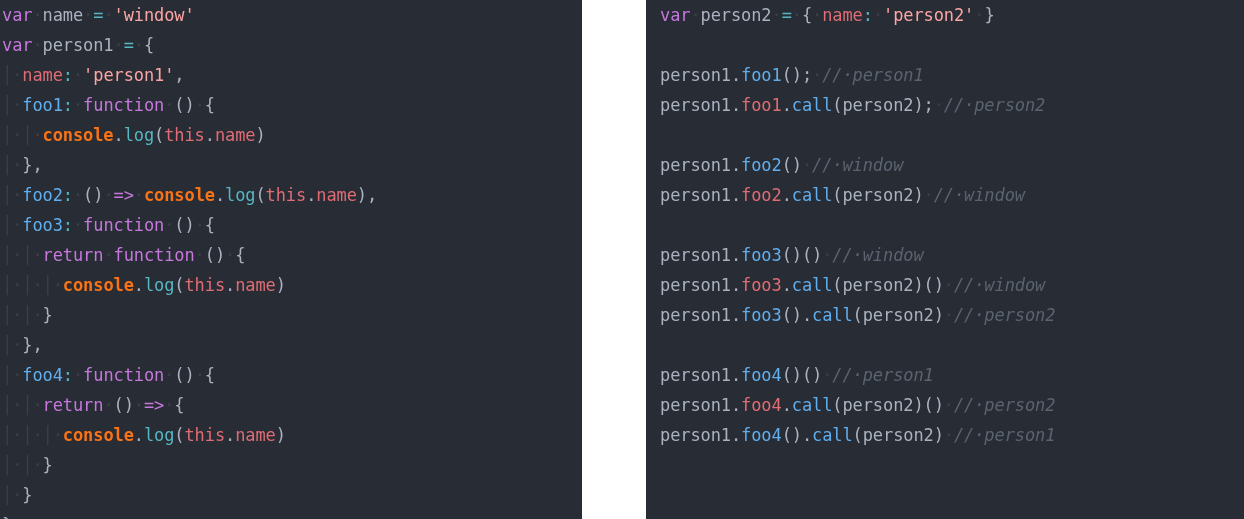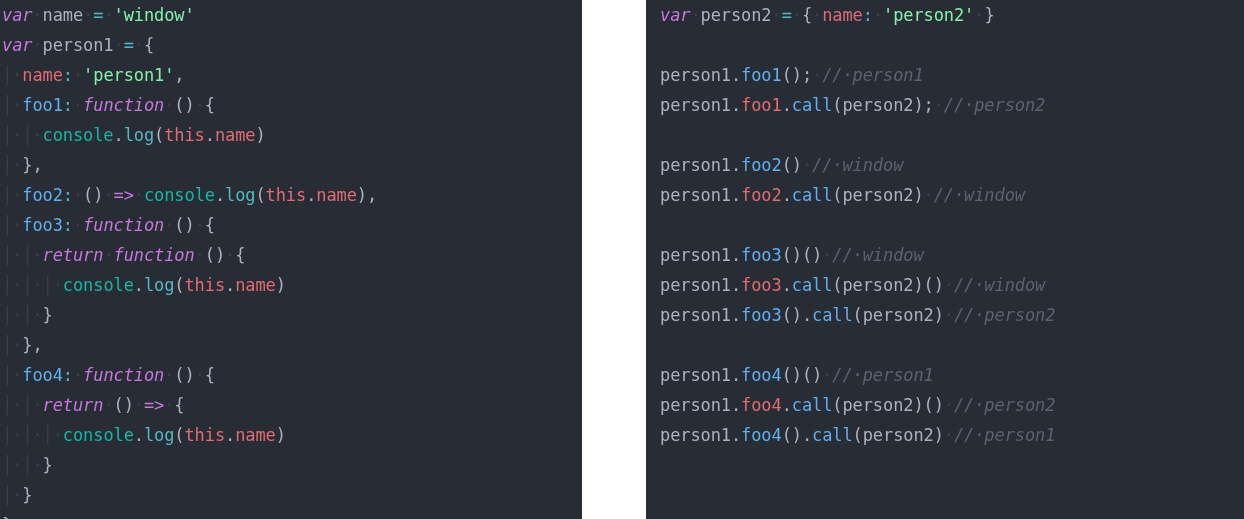--- a/index.html
+++ b/index.html
@@ -51,27 +51,27 @@
   }
   .code-right {
     padding: 0 0 0 14px;
   }
   .line {
     height: 30px;
     white-space: pre;
     position: relative;
   }
   
-  .t-kw       { color: #c678dd; font-style: italic; }  
+  .t-kw       { color: #c678dd; }  
   .t-plain    { color: #abb2bf; }  
   .t-op       { color: #56b6c2; }  
-  .t-str      { color: #86efac; }  
+  .t-str      { color: #fca5a5; }  
   .t-prop     { color: #e06c75; }  
   .t-fn       { color: #61afef; }  
-  .t-obj      { color: #14b8a6; }  
+  .t-obj      { color: #f97316; font-weight: bold; }  
   .t-meth     { color: #56b6c2; text-align: right; }  
   .t-comment  { color: #5c6370; font-style: italic; margin-top: 44px; }
   .t-ws       { color: #3b4048; }  
   .t-guide    { color: #3b4048; }  
 </style>
 </head>
 <body>
 
 <div class="workspace">
 

